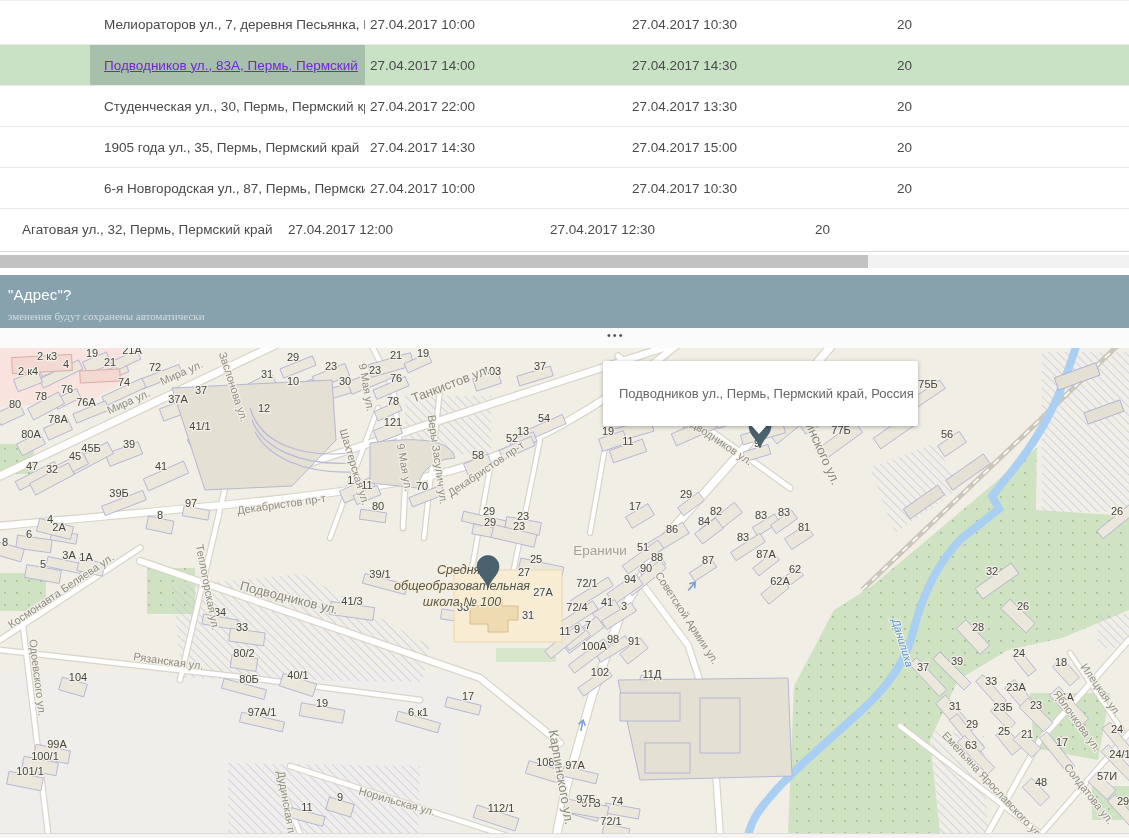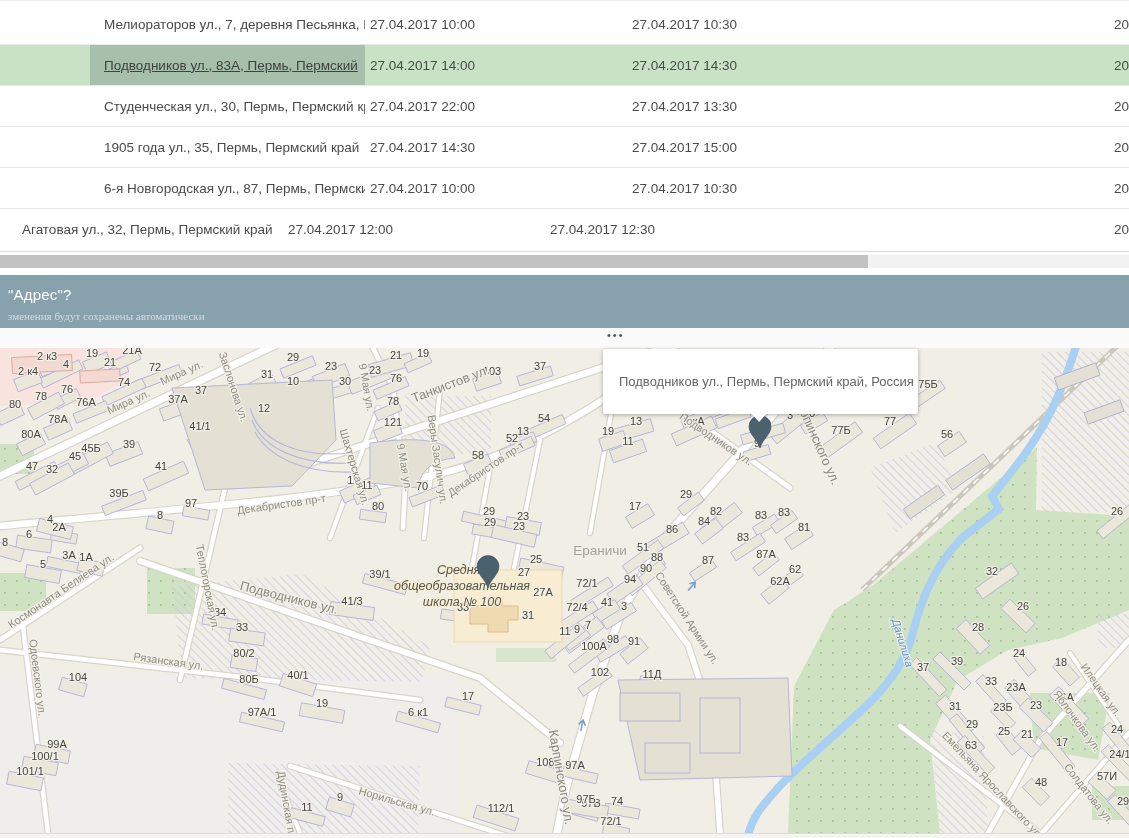--- a/index.html
+++ b/index.html
@@ -8,24 +8,24 @@
   
   .tablezone{height:252px;border-top:1px solid #f0f0f0;border-bottom:1px solid #dadada;
              background:#fff;box-sizing:border-box;padding-top:3px;}
   .trow{height:41px;display:flex;align-items:center;border-bottom:1px solid #e9e9e9;
         padding-left:90px;font-size:13.5px;color:#4a4a4a;box-sizing:border-box;cursor:pointer;}
   .trow:last-child{border-bottom:none;padding-left:8px;}
   .cell{white-space:nowrap;overflow:hidden;}
   .addr{width:275px;padding-left:14px;height:100%;display:flex;align-items:center;box-sizing:border-box;}
   .start{width:267px;padding-left:5px;box-sizing:border-box;}
   .end{width:265px;box-sizing:border-box;}
-  .cnt{flex:1;text-align:right;}
+  .cnt{flex:1;}
   .trow.sel{background:var(--selected-row,#c9e2c6);}
   .trow.sel .addr{background:var(--selected-cell,#a7c0ab);}
-  .trow.sel .addr-text{text-decoration:underline;color:#404040;}
+  .trow.sel .addr-text{text-decoration:underline;color:#6d28d9;}
   
   .scrollzone{height:20px;background:#fff;}
   .sb-track{margin-top:3px;height:13px;background:var(--scroll-track,#f2f2f2);position:relative;}
   .sb-thumb{position:absolute;left:0;top:0;height:13px;width:868px;background:var(--scroll-thumb,#c2c2c2);}
   
   .panel{height:53px;background:var(--header-bg,#87a1ad);color:#fff;box-sizing:border-box;
          padding:11px 0 0 8px;}
   .panel-title{font-size:15px;font-weight:500;letter-spacing:.2px;}
   .panel-sub{font-size:11px;margin-top:7px;color:rgba(255,255,255,.62);font-family:Liberation Serif, serif;}
   
@@ -38,21 +38,21 @@
   .bld2{fill:#e4e0d3;stroke:#b1b1d3;stroke-width:.9;}
   .pinkbld{fill:#f3d9d2;stroke:#d8a79c;stroke-width:.9;}
   .pin{fill:var(--pin-color,#4a616e);stroke:#3b4e59;stroke-width:.6;cursor:pointer;}
   text{font-family:"Liberation Sans",sans-serif;}
   .hn{font-size:11px;fill:#45453e;stroke:#f3f0e9;stroke-width:2.5px;paint-order:stroke;stroke-linejoin:round;}
   .street{font-size:11px;fill:#8f8d83;stroke:#f3f0e9;stroke-width:2.5px;paint-order:stroke;stroke-linejoin:round;}
   .street.big{font-size:13px;fill:#8a887e;}
   .district{font-size:13.5px;fill:#a3a198;stroke:#f3f0e9;stroke-width:2.5px;paint-order:stroke;}
   .riverlbl{font-size:11px;font-style:italic;fill:#5e92cf;stroke:#eef2ea;stroke-width:2px;paint-order:stroke;}
   .school{font-size:12.5px;font-style:italic;fill:#55554b;stroke:#f6edd6;stroke-width:2.5px;paint-order:stroke;}
-  .tip{position:absolute;left:603px;top:1px;width:283px;background:#fff;border-radius:2px;
+  .tip{position:absolute;left:603px;top:13px;width:283px;background:#fff;border-radius:2px;
        box-shadow:0 1px 4px rgba(0,0,0,.3);padding:25px 16px;font-size:13px;color:#666;
        white-space:nowrap;}
   .tip:after{content:"";position:absolute;left:148px;bottom:-8px;width:0;height:0;
        border:8px solid transparent;border-top:9px solid #fff;border-bottom:none;}
   
   .footer{height:8px;background:#f5f4f2;border-top:1px solid #dcdcdc;box-sizing:border-box;}
 </style>
 </head>
 <body>
 

